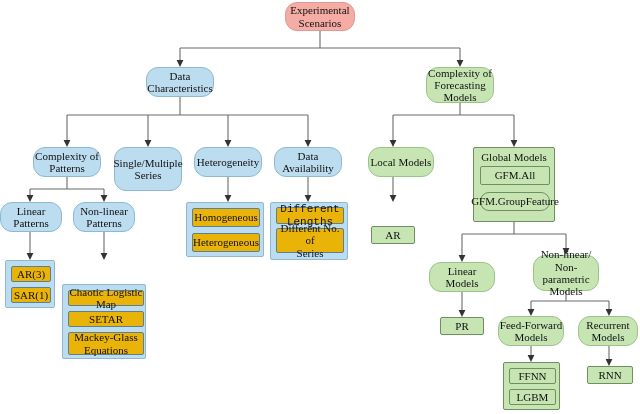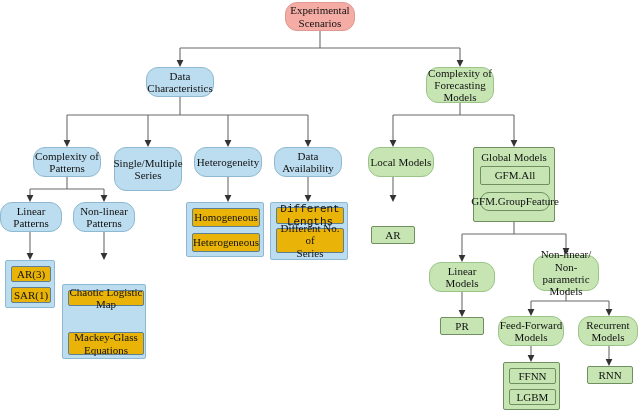--- a/index.html
+++ b/index.html
@@ -184,20 +184,23 @@
     </div>
     <div class="sub blue fs7" style="left:5px;top:26px;width:40px;height:16px;">
       <span>SAR(1)</span>
     </div>
   </div>
 
   <div class="node rect blue grpbox" style="left:62px;top:260px;width:84px;height:75px;margin-top:24px;">
     <div class="sub blue fs7" style="left:5px;top:5px;width:76px;height:16px;">
       <span>Chaotic Logistic Map</span>
     </div>
+    <div class="sub blue fs7" style="left:5px;top:26px;width:76px;height:16px;">
+      <span>SETAR</span>
+    </div>
     <div class="sub blue fs7" style="left:5px;top:47px;width:76px;height:23px;">
       <span>
         <span>Mackey-Glass</span><br>
         <span>Equations</span>
       </span>
     </div>
   </div>
 
   <div class="node rect blue grpbox" style="left:186px;top:202px;width:78px;height:55px;">
     <div class="sub blue fs7" style="left:5px;top:5px;width:68px;height:19px;">

